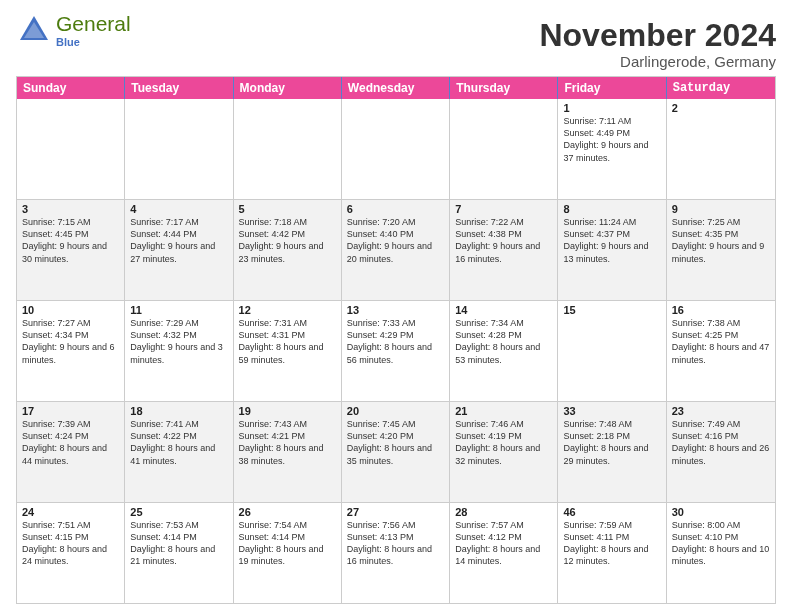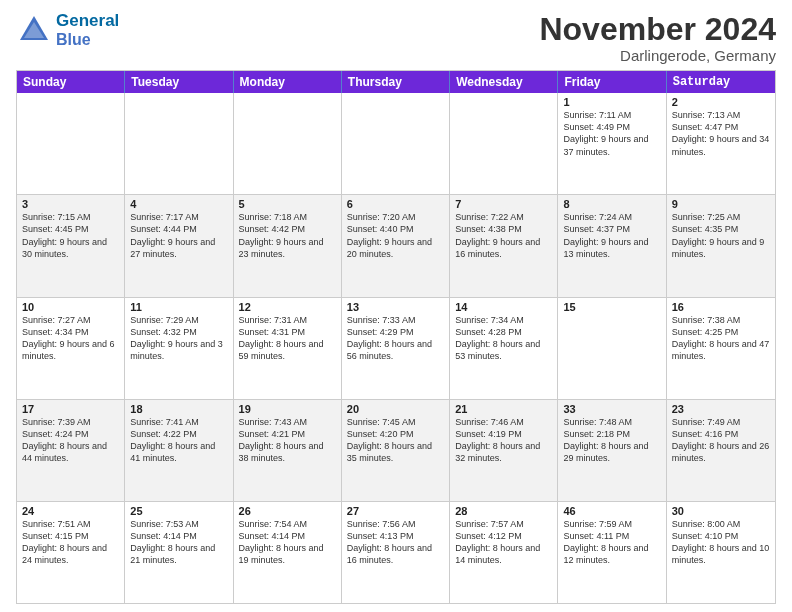--- a/index.html
+++ b/index.html
@@ -27,56 +27,57 @@
       display: flex;
       align-items: center;
       gap: 4px;
     }
     .logo-text {
       display: flex;
       flex-direction: column;
       line-height: 1.1;
     }
     .logo-general {
-      font-size: 17px;
-      font-weight: bold;
-      color: #0369a1;
+      font-size: 21px;
+      font-weight: normal;
+      color: #4d7c0f;
     }
     .logo-blue {
-      font-size: 16px;
+      font-size: 11px;
       font-weight: bold;
       color: #4472c4;
     }
     .logo-icon {
       width: 36px;
       height: 36px;
     }
     .title-block {
       text-align: right;
     }
     .month-title {
       font-size: 32px;
       font-weight: bold;
       color: #333;
       line-height: 1.1;
+      margin-top: 6px;
     }
     .location {
       font-size: 15px;
       color: #555;
     }
     .calendar {
       flex: 1;
       display: flex;
       flex-direction: column;
       border: 1px solid #ccc;
     }
     .cal-header {
       display: grid;
       grid-template-columns: repeat(7, 1fr);
-      background: #6d28d9;
+      background: #ec4899;
     }
     .cal-header-cell {
       color: #fff;
       font-size: 12px;
       font-weight: bold;
       padding: 4px 6px;
       border-right: 1px solid #5580cc;
     }
     .cal-header-cell:last-child { border-right: none; font-family: Liberation Mono, monospace; }
     .cal-body {
@@ -135,45 +136,41 @@
       <div class="month-title">November 2024</div>
       <div class="location">Darlingerode, Germany</div>
     </div>
   </div>
 
   <div class="calendar">
     <div class="cal-header">
     <div class="cal-header-cell">Sunday</div>
         <div class="cal-header-cell">Tuesday</div>
         <div class="cal-header-cell">Monday</div>
+        <div class="cal-header-cell">Wednesday</div>
         <div class="cal-header-cell">Thursday</div>
-        <div class="cal-header-cell">Wednesday</div>
         <div class="cal-header-cell">Friday</div>
         <div class="cal-header-cell">Saturday</div>
       </div>
     <div class="cal-body">
     <div class="cal-row">
           <div class="cal-cell empty"></div>
           <div class="cal-cell empty"></div>
           <div class="cal-cell empty"></div>
           <div class="cal-cell empty"></div>
           <div class="cal-cell empty"></div>
           <div class="cal-cell">
             <span class="day-num">1</span>
             <div class="cell-info">Sunrise: 7:11 AM
 Sunset: 4:49 PM
 Daylight: 9 hours
 and 37 minutes.</div>
           </div>
           <div class="cal-cell">
             <span class="day-num">2</span>
-            <div class="cell-info">Sunrise: 7:13 AM
-Sunset: 4:47 PM
-Daylight: 9 hours
-and 34 minutes.</div>
           </div>
         </div>
         <div class="cal-row">
           <div class="cal-cell alt">
             <span class="day-num">3</span>
             <div class="cell-info">Sunrise: 7:15 AM
 Sunset: 4:45 PM
 Daylight: 9 hours
 and 30 minutes.</div>
           </div>
@@ -200,21 +197,21 @@
           </div>
           <div class="cal-cell alt">
             <span class="day-num">7</span>
             <div class="cell-info">Sunrise: 7:22 AM
 Sunset: 4:38 PM
 Daylight: 9 hours
 and 16 minutes.</div>
           </div>
           <div class="cal-cell alt">
             <span class="day-num">8</span>
-            <div class="cell-info">Sunrise: 7:24 AM
+            <div class="cell-info">Sunrise: 11:24 AM
 Sunset: 4:37 PM
 Daylight: 9 hours
 and 13 minutes.</div>
           </div>
           <div class="cal-cell alt">
             <span class="day-num">9</span>
             <div class="cell-info">Sunrise: 7:25 AM
 Sunset: 4:35 PM
 Daylight: 9 hours
 and 9 minutes.</div>

